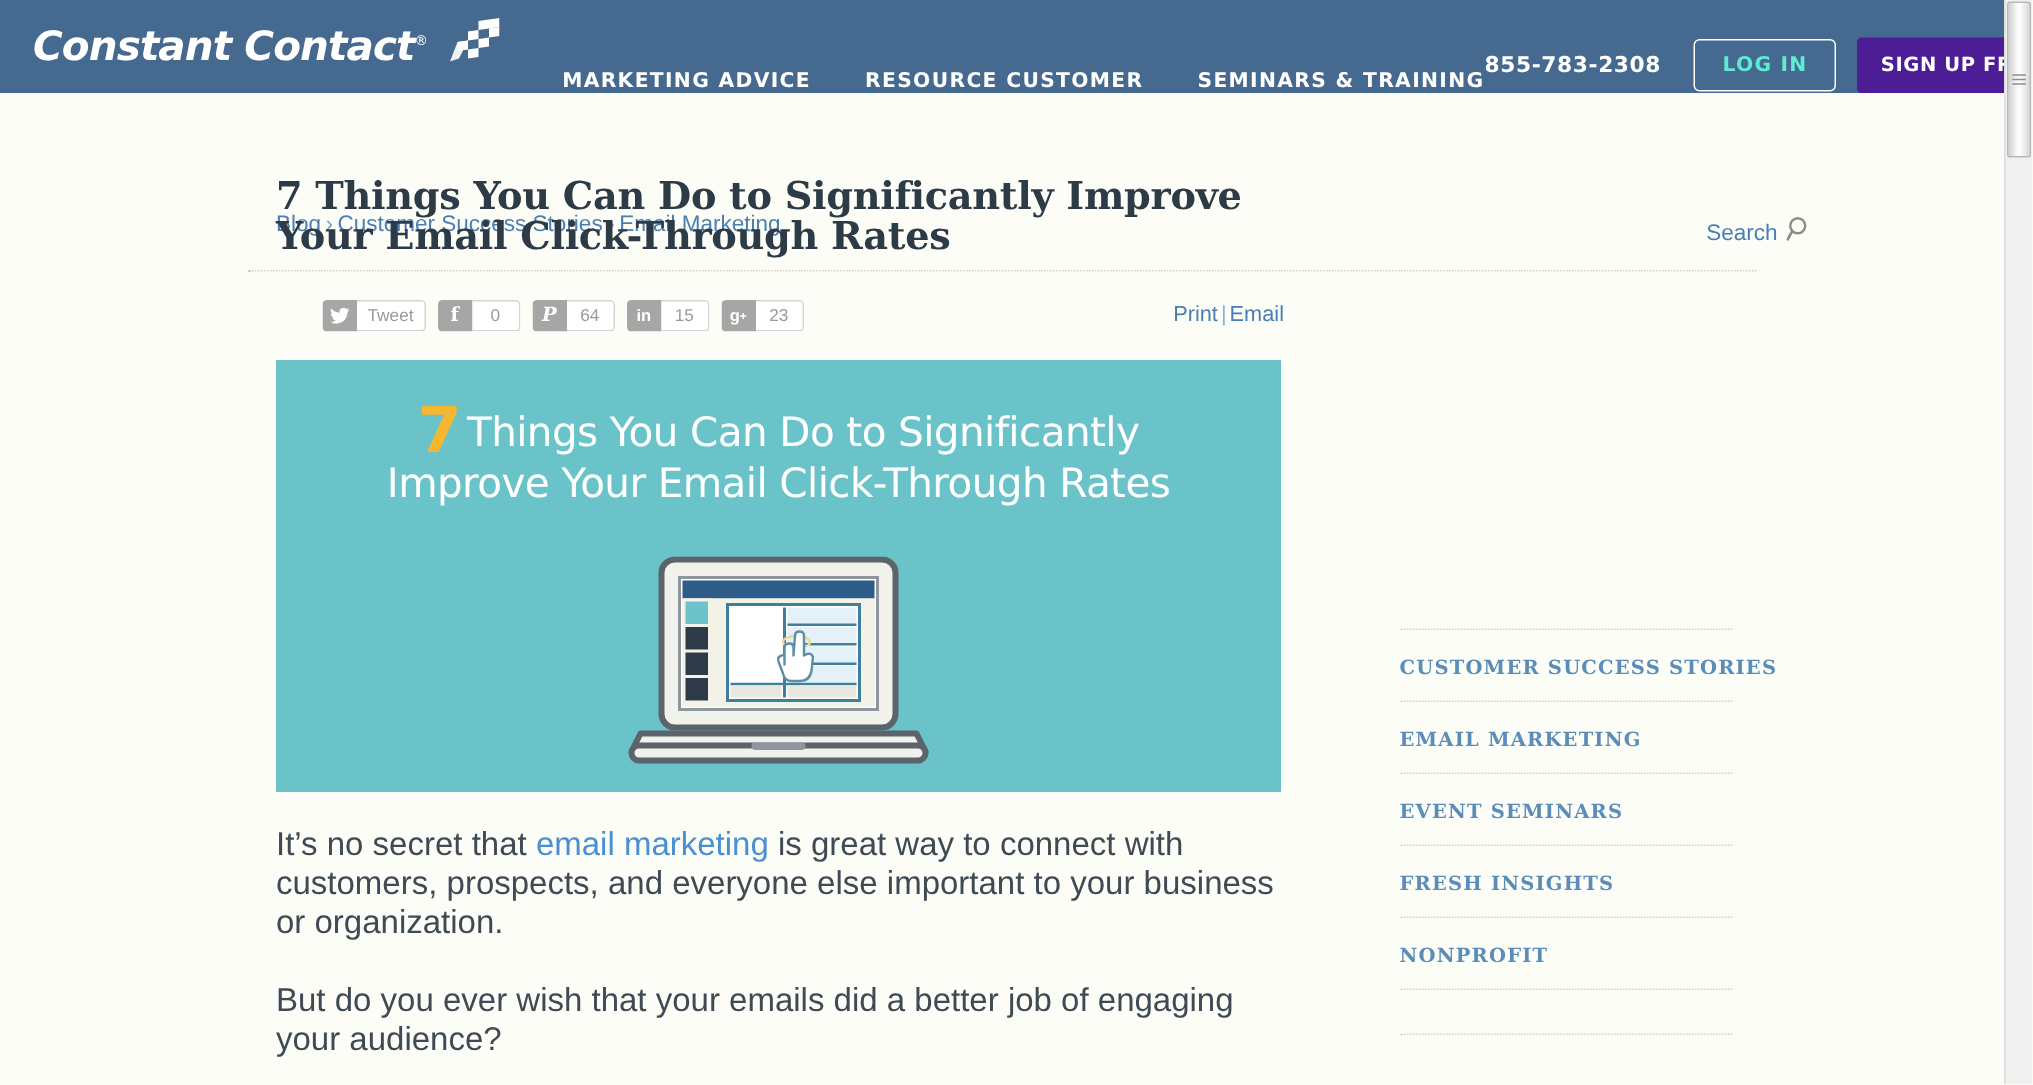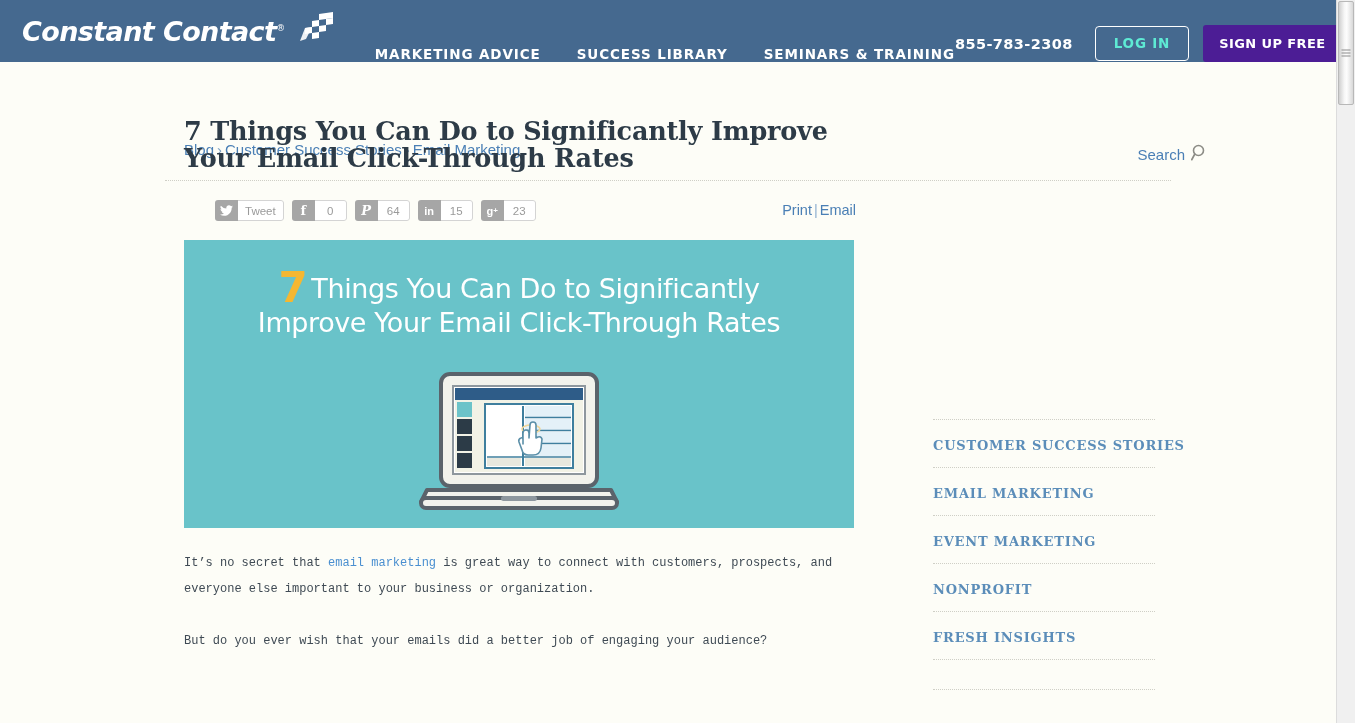--- a/index.html
+++ b/index.html
@@ -272,22 +272,22 @@
   .hero-art {
     position: absolute;
     left: 50%;
     transform: translateX(-50%);
     bottom: 12px;
   }
 
   
   .body-copy {
     margin-top: 22px;
-    font-family: Liberation Mono, monospace;
-    font-size: 12px;
+    font-family: Liberation Sans, sans-serif;
+    font-size: 22px;
     line-height: 26px;
     color: #3f4a54;
   }
   .body-copy p { margin: 0 0 26px 0; }
   .body-copy a { color: #4a8fd0; text-decoration: none; }
 
   
   .sidebar {
     position: absolute;
     left: 933px;
@@ -360,21 +360,21 @@
               <polygon points="14,16 21,15 21,21 14,22"></polygon>
               <polygon points="21,21 28,20 28,26 21,27"></polygon>
               <path d="M14,16 L21,15 L15,27 L9,29 Z" opacity="0.9"></path>
             </g>
           </svg>
         </span>
       </div>
 
       <div class="main-nav">
         <a class="nav-link" href="#">MARKETING ADVICE</a>
-        <a class="nav-link" href="#">SUCCESS LIBRARY</a>
+        <a class="nav-link" href="#">RESOURCE CUSTOMER</a>
         <a class="nav-link" href="#">SEMINARS &amp; TRAINING</a>
       </div>
 
       <div class="header-right">
         <span class="phone">855-783-2308</span>
         <span class="btn-login">LOG IN</span>
         <span class="btn-signup">SIGN UP FREE</span>
       </div>
     </div>
 
@@ -486,23 +486,23 @@
 
         <div class="body-copy">
           <p><span>It’s no secret that </span><a href="#">email marketing</a><span> is great way to connect with customers, prospects, and everyone else important to your business or organization.</span></p>
           <p>But do you ever wish that your emails did a better job of engaging your audience?</p>
         </div>
       </div>
 
       <div class="sidebar">
         <div class="cat-item"><a class="cat-link" href="#">CUSTOMER SUCCESS STORIES</a></div>
         <div class="cat-item"><a class="cat-link" href="#">EMAIL MARKETING</a></div>
-        <div class="cat-item"><a class="cat-link" href="#">EVENT MARKETING</a></div>
+        <div class="cat-item"><a class="cat-link" href="#">EVENT SEMINARS</a></div>
+        <div class="cat-item"><a class="cat-link" href="#">FRESH INSIGHTS</a></div>
         <div class="cat-item"><a class="cat-link" href="#">NONPROFIT</a></div>
-        <div class="cat-item"><a class="cat-link" href="#">FRESH INSIGHTS</a></div>
         <div class="cat-item"></div>
 
       </div>
 
     </div>
   </div>
 
   <div class="scrollbar">
     <div class="scroll-thumb">
       <span class="scroll-grip">

